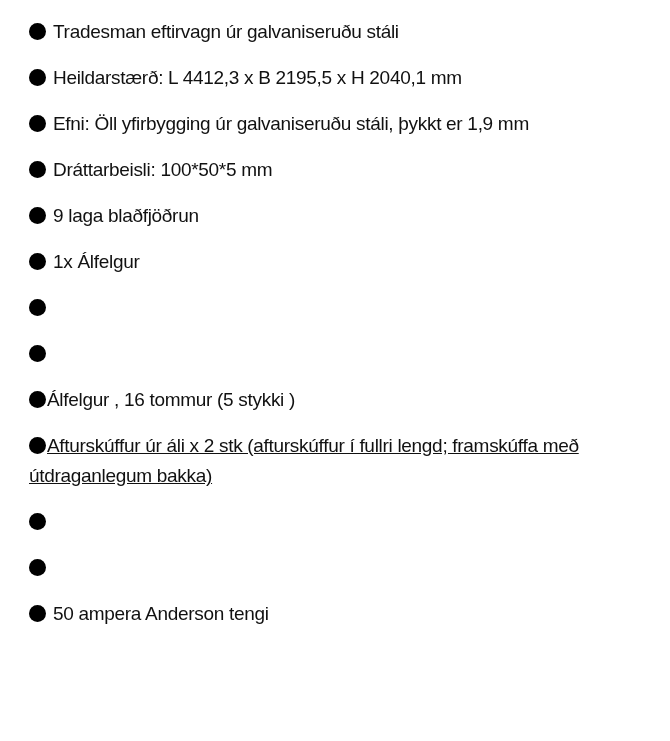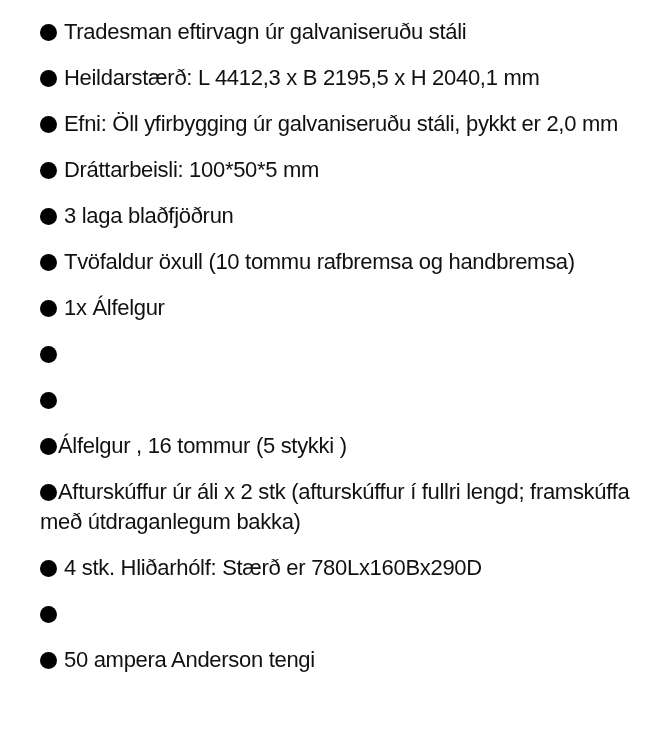--- a/index.html
+++ b/index.html
@@ -18,29 +18,30 @@
     .spec-list {
       position: absolute;
       left: 24px;
       top: 17px;
       width: 640px;
       margin: 0;
       padding: 0;
       list-style: none;
     }
     .spec-item {
-      font-size: 22px;
+      font-size: 19px;
       line-height: 30px;
-      margin: 0 0 16px 16px;
+      margin: 0 0 16px 5px;
       letter-spacing: -0.3px;
       white-space: nowrap;
     }
     .spec-item.wrap {
       white-space: normal;
       line-height: 30px;
+      text-decoration: underline;
     }
     .bullet {
       display: inline-block;
       width: 17px;
       height: 17px;
       border-radius: 50%;
       background: #000000;
       vertical-align: -2px;
       margin-right: 7px;
     }
@@ -52,48 +53,45 @@
 <body>
 
 <ul class="spec-list">
   <li class="spec-item">
     <span class="bullet"></span><span>Tradesman eftirvagn úr galvaniseruðu stáli</span>
   </li>
   <li class="spec-item">
     <span class="bullet"></span><span>Heildarstærð: L 4412,3 x B 2195,5 x H 2040,1 mm</span>
   </li>
   <li class="spec-item">
-    <span class="bullet"></span><span>Efni: Öll yfirbygging úr galvaniseruðu stáli, þykkt er 2,0 mm</span>
+    <span class="bullet"></span><span>Efni: Öll yfirbygging úr galvaniseruðu stáli, þykkt er 1,9 mm</span>
   </li>
   <li class="spec-item">
     <span class="bullet"></span><span>Dráttarbeisli: 100*50*5 mm</span>
   </li>
   <li class="spec-item">
-    <span class="bullet"></span><span>3 laga blaðfjöðrun</span>
-  </li>
-  <li class="spec-item">
-    <span class="bullet"></span><span>Tvöfaldur öxull (10 tommu rafbremsa og handbremsa)</span>
+    <span class="bullet"></span><span>9 laga blaðfjöðrun</span>
   </li>
   <li class="spec-item">
     <span class="bullet"></span><span>1x Álfelgur</span>
   </li>
   <li class="spec-item">
     <span class="bullet"></span>
   </li>
   <li class="spec-item">
     <span class="bullet"></span>
   </li>
   <li class="spec-item">
     <span class="bullet tight"></span><span>Álfelgur , 16 tommur (5 stykki )</span>
   </li>
   <li class="spec-item wrap">
     <span class="bullet tight"></span><span>Afturskúffur úr áli x 2 stk (afturskúffur í fullri lengd; framskúffa með útdraganlegum bakka)</span>
   </li>
   <li class="spec-item">
-    <span class="bullet"></span><span>4 stk. Hliðarhólf: Stærð er 780Lx160Bx290D</span>
+    <span class="bullet"></span>
   </li>
   <li class="spec-item">
     <span class="bullet"></span>
   </li>
   <li class="spec-item">
     <span class="bullet"></span><span>50 ampera Anderson tengi</span>
   </li>
 </ul>
 
 </body></html>

